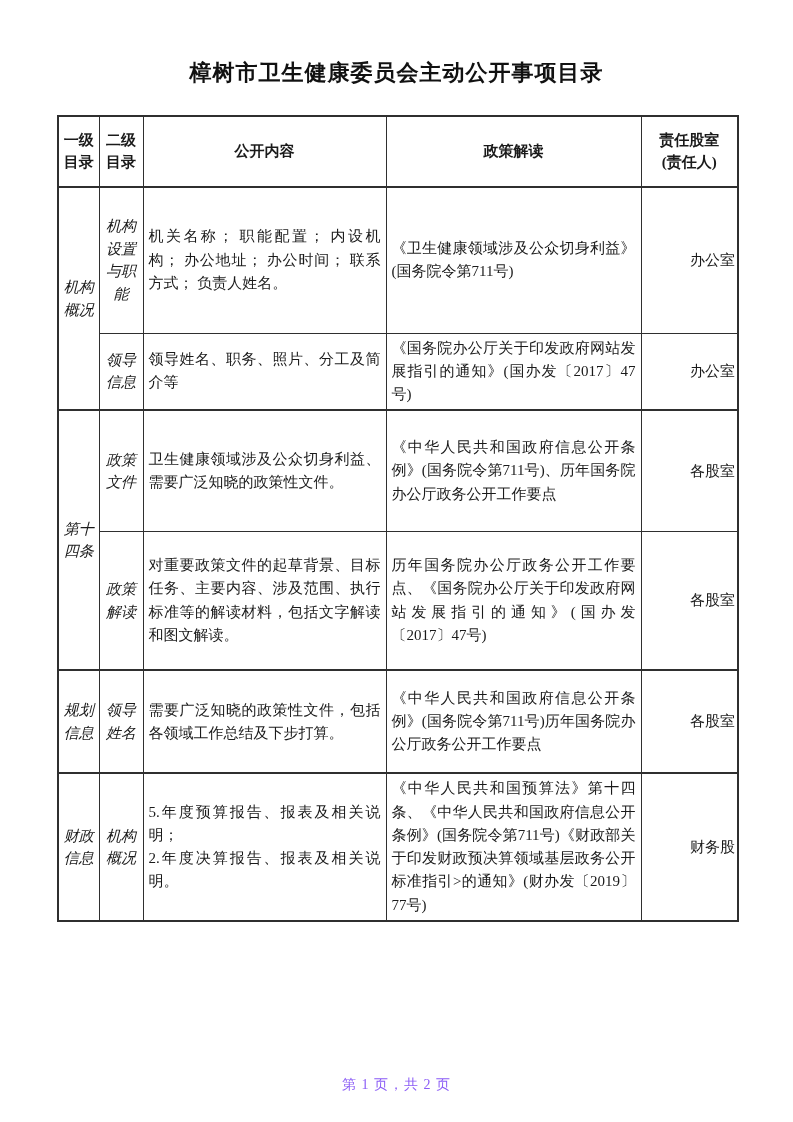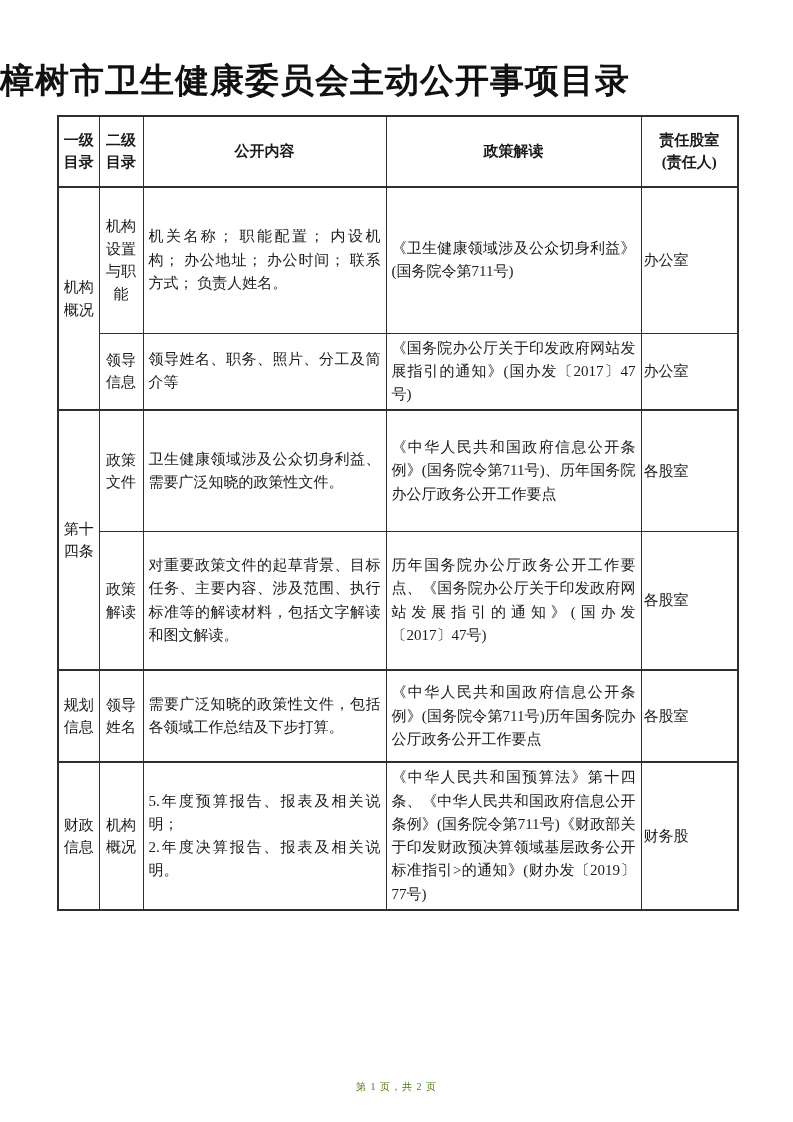--- a/index.html
+++ b/index.html
@@ -12,21 +12,22 @@
     background: #ffffff;
     font-family: "Liberation Serif", "DejaVu Serif", serif;
     color: #1a1a1a;
     overflow: hidden;
   }
   .doc-title {
     position: absolute;
     top: 58px;
     left: 0;
     width: 100%;
-    font-size: 34px;
+    text-align: center;
+    font-size: 22px;
     font-weight: bold;
     letter-spacing: 1px;
     color: #111;
   }
   table.directory {
     position: absolute;
     top: 115px;
     left: 57px;
     border-collapse: collapse;
     table-layout: fixed;
@@ -43,38 +44,39 @@
     font-weight: bold;
     text-align: center;
     line-height: 1.45;
     padding: 2px;
   }
   tr.section-start > td { border-top: 2px solid #2f2f2f; }
   td.cat-cell, td.sub-cell {
     text-align: center;
     line-height: 1.5;
     padding: 5px 1px;
+    font-style: italic;
   }
   td.content-cell, td.basis-cell {
     text-align: justify;
     text-justify: inter-ideograph;
     line-height: 1.55;
     padding: 3px 5px;
   }
-  td.dept-cell { text-align: left; padding: 2px; }
+  td.dept-cell { text-align: right; padding: 2px; }
   .pre-line { white-space: pre-line; }
   .page-footer {
     position: absolute;
     bottom: 28px;
     left: 0;
     width: 100%;
     text-align: center;
-    font-size: 10px;
+    font-size: 14px;
     letter-spacing: 1px;
-    color: #4d7c0f;
+    color: #8b5cf6;
   }
 </style>
 </head>
 <body>
 
 <div class="page">
 
   <div class="doc-title">樟树市卫生健康委员会主动公开事项目录</div>
 
   <table class="directory">
@@ -115,21 +117,21 @@
         <td class="content-cell">卫生健康领域涉及公众切身利益、需要广泛知晓的政策性文件。</td>
         <td class="basis-cell">《中华人民共和国政府信息公开条例》(国务院令第711号)、历年国务院办公厅政务公开工作要点</td>
         <td class="dept-cell">各股室</td>
       </tr>
       <tr style="height:139px">
         <td class="sub-cell">政策解读</td>
         <td class="content-cell">对重要政策文件的起草背景、目标任务、主要内容、涉及范围、执行标准等的解读材料，包括文字解读和图文解读。</td>
         <td class="basis-cell">历年国务院办公厅政务公开工作要点、《国务院办公厅关于印发政府网站发展指引的通知》(国办发〔2017〕47号)</td>
         <td class="dept-cell">各股室</td>
       </tr>
-      <tr class="section-start" style="height:92px">
+      <tr class="section-start" style="height:103px">
         <td class="cat-cell">规划信息</td>
         <td class="sub-cell">领导姓名</td>
         <td class="content-cell">需要广泛知晓的政策性文件，包括各领域工作总结及下步打算。</td>
         <td class="basis-cell">《中华人民共和国政府信息公开条例》(国务院令第711号)历年国务院办公厅政务公开工作要点</td>
         <td class="dept-cell">各股室</td>
       </tr>
       <tr class="section-start" style="height:128px">
         <td class="cat-cell">财政信息</td>
         <td class="sub-cell">机构概况</td>
         <td class="content-cell pre-line">5.年度预算报告、报表及相关说明；

